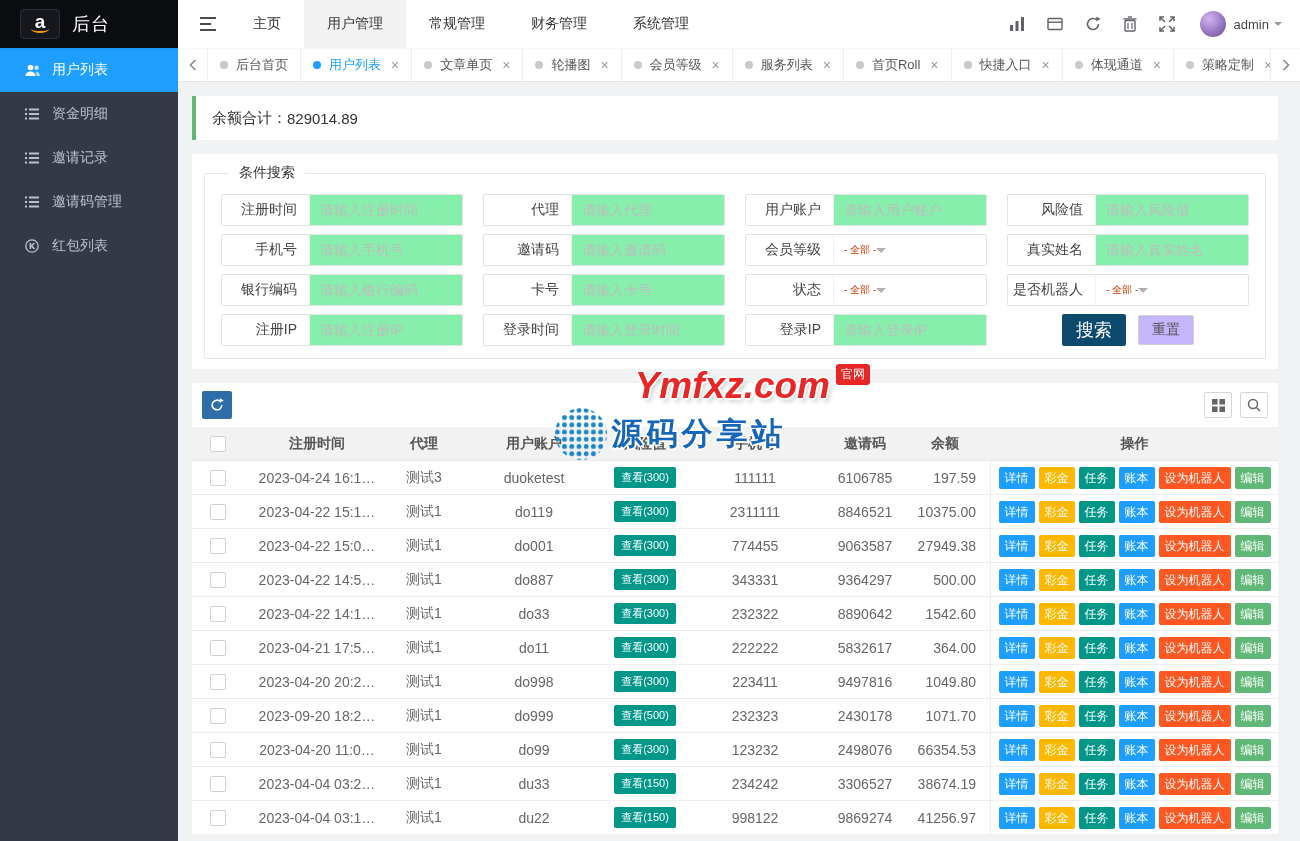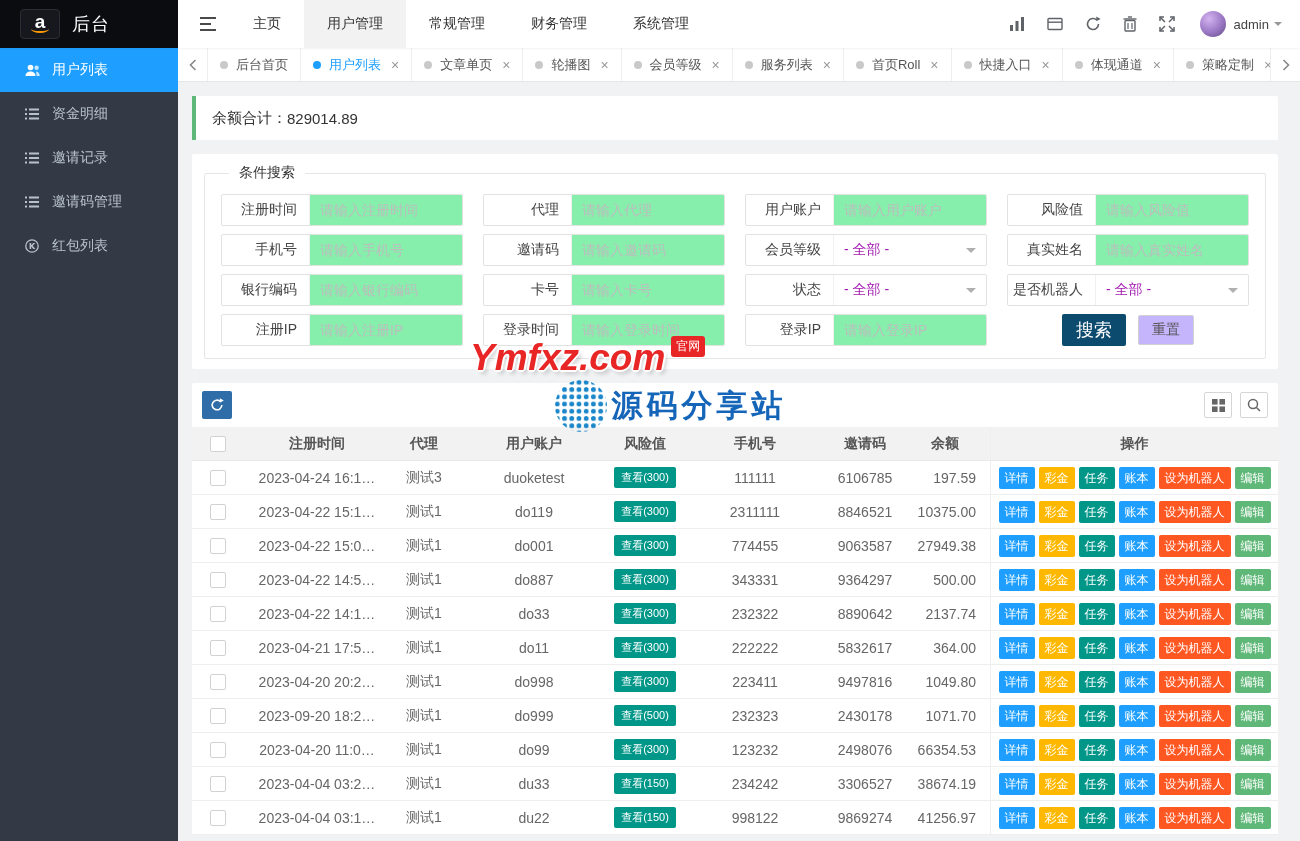--- a/index.html
+++ b/index.html
@@ -49,21 +49,21 @@
 
   .card{background:#fff;border-radius:2px}
   .search-card{margin-top:14px;padding:10px 12px}
   fieldset{border:1px solid #e6e6e6;border-radius:2px;padding:12px 16px}
   legend{padding:0 10px;margin-left:8px;font-size:14px;color:#333}
   .fields{display:grid;grid-template-columns:repeat(4,1fr);column-gap:20px;row-gap:8px}
   .field{display:flex;align-items:stretch;border:1px solid #e2e2e2;border-radius:2px;height:32px;background:#fff;overflow:hidden}
   .field-label{width:88px;flex:none;display:flex;align-items:center;justify-content:flex-end;padding-right:12px;font-size:14px;color:#444;border-right:1px solid #f0f0f0}
   .field-input{flex:1;min-width:0;border:0;outline:0;padding:0 10px;font-size:14px;color:#666;font-family:inherit;background:#86efac}
   .field-input::placeholder{color:#bdbdbd}
-  .field-select{flex:1;display:flex;align-items:center;justify-content:space-between;padding:0 10px;font-size:14px;color:#a21caf;cursor:pointer}
+  .field-select{flex:1;display:flex;align-items:center;padding:0 10px;font-size:10px;color:#c2410c;cursor:pointer}
   .sel-caret{width:0;height:0;border:5px solid transparent;border-top-color:#b0b0b0;margin-top:5px}
   .form-buttons{order:99;display:flex;align-items:center;justify-content:center;gap:12px}
   .btn-search{height:32px;padding:0 14px;background:#0c4a6e;color:#fff;border:0;border-radius:2px;font-size:18px;cursor:pointer;font-family:inherit}
   .btn-reset{height:30px;padding:0 13px;background:#c4b5fd;color:#555;border:1px solid #d2d2d2;border-radius:2px;font-size:14px;cursor:pointer;font-family:inherit}
 
   
   .table-card{margin-top:14px}
   .table-toolbar{display:flex;justify-content:space-between;align-items:center;padding:8px 10px}
   .btn-refresh{width:30px;height:28px;background:#2f6da8;border:0;border-radius:2px;display:flex;align-items:center;justify-content:center;cursor:pointer}
   .toolbar-right{display:flex;gap:8px}
@@ -74,21 +74,21 @@
   .cell{font-size:14px;color:#666;text-align:center;overflow:hidden;white-space:nowrap;text-overflow:ellipsis;padding:0 4px;height:100%;display:flex;align-items:center;justify-content:center}
   .th{color:#555;font-weight:600}
   .cell-num{justify-content:flex-end;padding-right:14px}
   .cell-op{display:flex;gap:4px;justify-content:center;align-items:center;border-left:1px solid #eee;height:100%}
   .cb{width:16px;height:16px;border:1px solid #d2d2d2;border-radius:2px;background:#fff;display:inline-block;cursor:pointer}
   .badge{display:inline-block;background:#009688;color:#fff;font-size:11px;line-height:1;padding:5px 7px;border-radius:2px;cursor:pointer}
   .abtn{height:22px;line-height:20px;padding:0 6px;font-size:12px;color:#fff;border:0;border-radius:2px;cursor:pointer;font-family:inherit;white-space:nowrap}
   .b-blue{background:#1E9FFF}.b-orange{background:#FFB800}.b-teal{background:#009688}.b-red{background:#FF5722}.b-green{background:#5FB878}
 
   
-  .watermark{position:absolute;left:470px;top:336px;width:400px;z-index:50;text-align:left;pointer-events:none}
+  .watermark{position:absolute;left:470px;top:364px;width:400px;z-index:50;text-align:right;pointer-events:none}
   .wm-line1{font-size:37px;font-style:italic;font-weight:700;color:#e82626;
     text-shadow:-2px 0 #fff,2px 0 #fff,0 -2px #fff,0 2px #fff,-1px -1px #fff,1px 1px #fff,-1px 1px #fff,1px -1px #fff,3px 4px 4px rgba(0,0,0,.18)}
   .wm-badge{display:inline-block;font-style:normal;font-size:12px;font-weight:400;background:#e82626;color:#fff;padding:2px 5px;border-radius:3px;margin-left:6px;vertical-align:20px;text-shadow:none}
   .wm-line2{display:flex;align-items:center;justify-content:center;margin-top:0}
   .wm-name{font-size:31px;font-weight:700;color:#1565b8;letter-spacing:4px;
     text-shadow:-2px 0 #fff,2px 0 #fff,0 -2px #fff,0 2px #fff,-1px -1px #fff,1px 1px #fff,-1px 1px #fff,1px -1px #fff}
 </style>
 </head>
 <body>
 
@@ -583,21 +583,21 @@
             <span class="cb"></span>
           </div>
           <div class="cell">2023-04-22 14:1…</div>
           <div class="cell">测试1</div>
           <div class="cell">do33</div>
           <div class="cell">
             <span class="badge">查看(300)</span>
           </div>
           <div class="cell">232322</div>
           <div class="cell">8890642</div>
-          <div class="cell cell-num">2137.74</div>
+          <div class="cell cell-num">1542.60</div>
           <div class="cell-op">
             <button class="abtn b-blue">详情</button>
             <button class="abtn b-orange">彩金</button>
             <button class="abtn b-teal">任务</button>
             <button class="abtn b-blue">账本</button>
             <button class="abtn b-red">设为机器人</button>
             <button class="abtn b-green">编辑</button>
           </div>
         </div>
 

